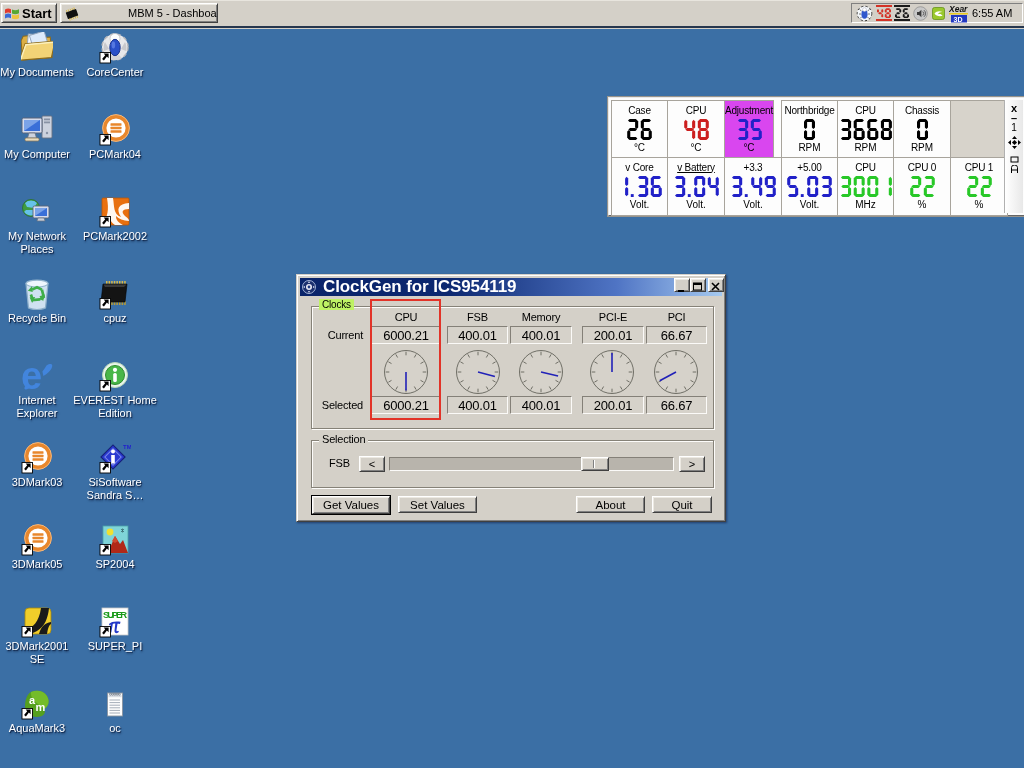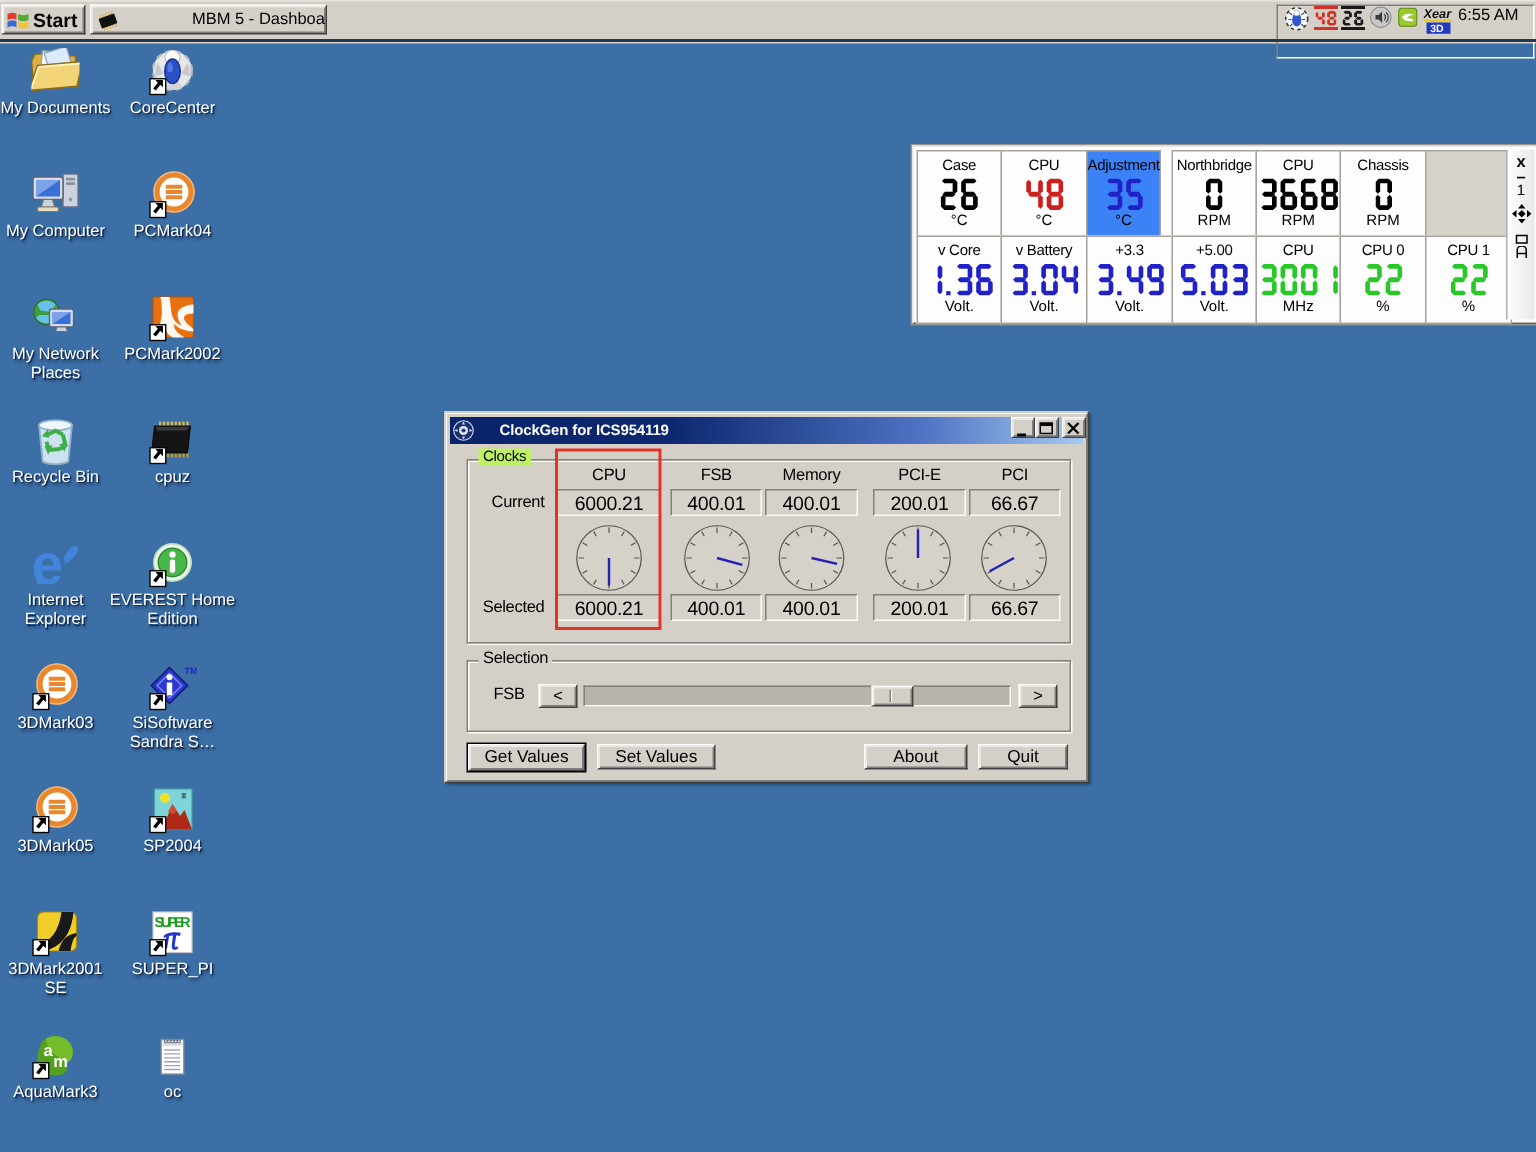--- a/index.html
+++ b/index.html
@@ -297,21 +297,21 @@
           <polygon points="14.4,1.6 16.0,0.0 22.2,0.0 23.8,1.6 22.2,3.1 16.0,3.1" fill="#cc1f1f"></polygon>
           <polygon points="23.1,0.8 24.6,2.4 24.6,8.5 23.1,10.1 21.5,8.5 21.5,2.4" fill="#cc1f1f"></polygon>
           <polygon points="23.1,10.9 24.6,12.5 24.6,18.6 23.1,20.2 21.5,18.6 21.5,12.5" fill="#cc1f1f"></polygon>
           <polygon points="14.4,19.4 16.0,17.9 22.2,17.9 23.8,19.4 22.2,21.0 16.0,21.0" fill="#cc1f1f"></polygon>
           <polygon points="15.2,10.9 16.7,12.5 16.7,18.6 15.2,20.2 13.6,18.6 13.6,12.5" fill="#cc1f1f"></polygon>
           <polygon points="15.2,0.8 16.7,2.4 16.7,8.5 15.2,10.1 13.6,8.5 13.6,2.4" fill="#cc1f1f"></polygon>
           <polygon points="14.8,10.5 16.3,8.9 21.9,8.9 23.4,10.5 21.9,12.1 16.3,12.1" fill="#cc1f1f"></polygon>
         </svg></div>
       <div style="font-size:10px;line-height:12px;margin-top:2px;color:#000;">°C</div>
     </div>
-    <div style="position:absolute;left:115px;top:2px;width:50px;height:57.5px;background:#3b82f6;border:1px solid #a8a49c;box-sizing:border-box;text-align:center;font-family:'Liberation Sans', sans-serif;">
+    <div style="position:absolute;left:115px;top:2px;width:50px;height:57.5px;background:#d946ef;border:1px solid #a8a49c;box-sizing:border-box;text-align:center;font-family:'Liberation Sans', sans-serif;">
       <div style="font-size:10px;letter-spacing:-0.2px;line-height:12px;margin-top:4px;color:#000;">Adjustment</div>
       <div style="height:21px;margin-top:2px;"><svg width="25" height="21" viewBox="0 0 24.6 21">
           <polygon points="0.8,1.6 2.4,0.0 8.6,0.0 10.2,1.6 8.6,3.1 2.4,3.1" fill="#2121c8"></polygon>
           <polygon points="9.4,0.8 11.0,2.4 11.0,8.5 9.4,10.1 7.9,8.5 7.9,2.4" fill="#2121c8"></polygon>
           <polygon points="1.2,10.5 2.8,8.9 8.2,8.9 9.8,10.5 8.2,12.1 2.8,12.1" fill="#2121c8"></polygon>
           <polygon points="9.4,10.9 11.0,12.5 11.0,18.6 9.4,20.2 7.9,18.6 7.9,12.5" fill="#2121c8"></polygon>
           <polygon points="0.8,19.4 2.4,17.9 8.6,17.9 10.2,19.4 8.6,21.0 2.4,21.0" fill="#2121c8"></polygon>
           <polygon points="14.4,1.6 16.0,0.0 22.2,0.0 23.8,1.6 22.2,3.1 16.0,3.1" fill="#2121c8"></polygon>
           <polygon points="15.2,0.8 16.7,2.4 16.7,8.5 15.2,10.1 13.6,8.5 13.6,2.4" fill="#2121c8"></polygon>
           <polygon points="14.8,10.5 16.3,8.9 21.9,8.9 23.4,10.5 21.9,12.1 16.3,12.1" fill="#2121c8"></polygon>
@@ -389,21 +389,21 @@
           <polygon points="34.4,1.6 36.0,0.0 42.3,0.0 43.8,1.6 42.3,3.1 36.0,3.1" fill="#2121c8"></polygon>
           <polygon points="35.2,0.8 36.7,2.4 36.7,8.5 35.2,10.1 33.6,8.5 33.6,2.4" fill="#2121c8"></polygon>
           <polygon points="34.8,10.5 36.4,8.9 41.9,8.9 43.4,10.5 41.9,12.1 36.4,12.1" fill="#2121c8"></polygon>
           <polygon points="35.2,10.9 36.7,12.5 36.7,18.6 35.2,20.2 33.6,18.6 33.6,12.5" fill="#2121c8"></polygon>
           <polygon points="34.4,19.4 36.0,17.9 42.3,17.9 43.8,19.4 42.3,21.0 36.0,21.0" fill="#2121c8"></polygon>
           <polygon points="43.1,10.9 44.6,12.5 44.6,18.6 43.1,20.2 41.5,18.6 41.5,12.5" fill="#2121c8"></polygon>
         </svg></div>
       <div style="font-size:10px;line-height:12px;margin-top:2px;color:#000;">Volt.</div>
     </div>
     <div style="position:absolute;left:58px;top:58.5px;width:58px;height:59.0px;background:#fdfdfd;border:1px solid #a8a49c;box-sizing:border-box;text-align:center;font-family:'Liberation Sans', sans-serif;">
-      <div style="font-size:10px;letter-spacing:-0.2px;line-height:12px;margin-top:4px;color:#000;">v Battery</div>
+      <div style="font-size:10px;letter-spacing:-0.2px;line-height:12px;margin-top:4px;color:#000;text-decoration:underline;">v Battery</div>
       <div style="height:21px;margin-top:2px;"><svg width="45" height="21" viewBox="0 0 44.6 21">
           <polygon points="0.8,1.6 2.4,0.0 8.6,0.0 10.2,1.6 8.6,3.1 2.4,3.1" fill="#2121c8"></polygon>
           <polygon points="9.4,0.8 11.0,2.4 11.0,8.5 9.4,10.1 7.9,8.5 7.9,2.4" fill="#2121c8"></polygon>
           <polygon points="1.2,10.5 2.8,8.9 8.2,8.9 9.8,10.5 8.2,12.1 2.8,12.1" fill="#2121c8"></polygon>
           <polygon points="9.4,10.9 11.0,12.5 11.0,18.6 9.4,20.2 7.9,18.6 7.9,12.5" fill="#2121c8"></polygon>
           <polygon points="0.8,19.4 2.4,17.9 8.6,17.9 10.2,19.4 8.6,21.0 2.4,21.0" fill="#2121c8"></polygon>
           <rect x="13.6" y="18.1" width="2.9" height="2.9" fill="#2121c8"></rect>
           <polygon points="20.8,1.6 22.4,0.0 28.7,0.0 30.2,1.6 28.7,3.1 22.4,3.1" fill="#2121c8"></polygon>
           <polygon points="29.5,0.8 31.0,2.4 31.0,8.5 29.5,10.1 27.9,8.5 27.9,2.4" fill="#2121c8"></polygon>
           <polygon points="29.5,10.9 31.0,12.5 31.0,18.6 29.5,20.2 27.9,18.6 27.9,12.5" fill="#2121c8"></polygon>
@@ -536,21 +536,21 @@
     </div>
   </div>
 <div style="position:absolute;left:296px;top:274px;width:430px;height:248px;box-sizing:border-box;background:#d4d0c8;border:1px solid;border-color:#d4d0c8 #404040 #404040 #d4d0c8;box-shadow:inset 1px 1px 0 #fff, inset -1px -1px 0 #808080, 1px 1px 2px rgba(0,0,40,0.45);">
     <div style="position:absolute;left:3px;top:3px;right:3px;height:18px;background:linear-gradient(90deg,#0a246a 0%,#0c2870 35%,#4f74c4 75%,#a6caf0 100%);display:flex;align-items:center;">
       <div style="width:14px;height:14px;margin-left:2px;"><svg width="14" height="14">
           <circle cx="7" cy="7" r="6.5" fill="#1a2f6e" stroke="#c8d4f0" stroke-width="0.8"></circle>
           <circle cx="7" cy="7" r="3" fill="#e8e8f4"></circle>
           <circle cx="7" cy="7" r="1.4" fill="#203a80"></circle>
           <path d="M7 1 L8 3 L6 3 Z M13 7 L11 8 L11 6 Z M7 13 L6 11 L8 11 Z M1 7 L3 6 L3 8 Z" fill="#d8e0f4"></path>
         </svg></div>
-      <div style="margin-left:17px;font-family:'Liberation Sans', sans-serif;font-size:10px;font-weight:bold;color:#fff;letter-spacing:-0.1px;">ClockGen for ICS954119</div>
+      <div style="margin-left:7px;font-family:'Liberation Sans', sans-serif;font-size:17px;font-weight:bold;color:#fff;letter-spacing:-0.1px;">ClockGen for ICS954119</div>
     </div>
     <div style="position:absolute;left:377px;top:3px;width:16px;height:14px;box-sizing:border-box;background:#d4d0c8;border:1px solid;border-color:#fff #404040 #404040 #fff;box-shadow:inset 1px 1px 0 #ece9e2, inset -1px -1px 0 #808080;"><svg width="14" height="12">
         <rect x="3" y="9" width="6" height="2" fill="#000"></rect>
       </svg></div>
     <div style="position:absolute;left:393px;top:3px;width:16px;height:14px;box-sizing:border-box;background:#d4d0c8;border:1px solid;border-color:#fff #404040 #404040 #fff;box-shadow:inset 1px 1px 0 #ece9e2, inset -1px -1px 0 #808080;"><svg width="14" height="12">
         <rect x="2.5" y="2" width="8" height="7" fill="none" stroke="#000" stroke-width="1"></rect>
         <rect x="2.5" y="2" width="8" height="2" fill="#000"></rect>
       </svg></div>
     <div style="position:absolute;left:411px;top:3px;width:16px;height:14px;box-sizing:border-box;background:#d4d0c8;border:1px solid;border-color:#fff #404040 #404040 #fff;box-shadow:inset 1px 1px 0 #ece9e2, inset -1px -1px 0 #808080;"><svg width="14" height="12">
         <path d="M3 2 L10 9 M10 2 L3 9" stroke="#000" stroke-width="1.6"></path>
@@ -688,21 +688,21 @@
             <rect x="2.5" y="4.5" width="11" height="7" rx="0.8" fill="#101010"></rect>
             <g stroke="#d8b84a" stroke-width="0.9">
               <path d="M4 4.5 L4 2.5 M6 4.5 L6 2.5 M8 4.5 L8 2.5 M10 4.5 L10 2.5 M12 4.5 L12 2.5"></path>
               <path d="M4 11.5 L4 13.5 M6 11.5 L6 13.5 M8 11.5 L8 13.5 M10 11.5 L10 13.5 M12 11.5 L12 13.5"></path>
             </g>
           </g>
         </svg>
       </div>
       <div style="margin-left:4px;font-size:11px;font-weight:normal;font-family:'Liberation Sans', sans-serif;color:#000;white-space:nowrap;padding-left:44px;">MBM 5 - Dashboard</div>
     </div>
-    <div style="position:absolute;right:1px;top:2px;width:172px;height:36px;box-sizing:border-box;border:1px solid;border-color:#808080 #fff #fff #808080;display:flex;align-items:flex-start;">
+    <div style="position:absolute;right:1px;top:2px;width:172px;height:20px;box-sizing:border-box;border:1px solid;border-color:#808080 #fff #fff #808080;display:flex;align-items:center;">
       <div style="flex:none;margin-left:4px;display:flex;">
         <svg width="17" height="17">
           <circle cx="8.5" cy="8.5" r="7.3" fill="#f4f8fc" stroke="#333" stroke-width="1" stroke-dasharray="2.2 2.2"></circle>
           <ellipse cx="8.5" cy="9.3" rx="3.1" ry="4.4" fill="#3058cc"></ellipse>
           <path d="M5.5 6 L3.5 4.5 M11.5 6 L13.5 4.5 M5 9 L3 9 M12 9 L14 9 M5.5 12 L4 13.5 M11.5 12 L13 13.5" stroke="#555" stroke-width="0.8"></path>
           <circle cx="8.5" cy="4.6" r="1.9" fill="#fff" stroke="#aab" stroke-width="0.5"></circle>
         </svg>
       </div>
       <div style="flex:none;margin-left:3px;border-top:2px solid #d43226;border-bottom:2px solid #d43226;padding:1px 1px;display:flex;">
         <svg width="14" height="10" viewBox="0 0 14.4 10">

